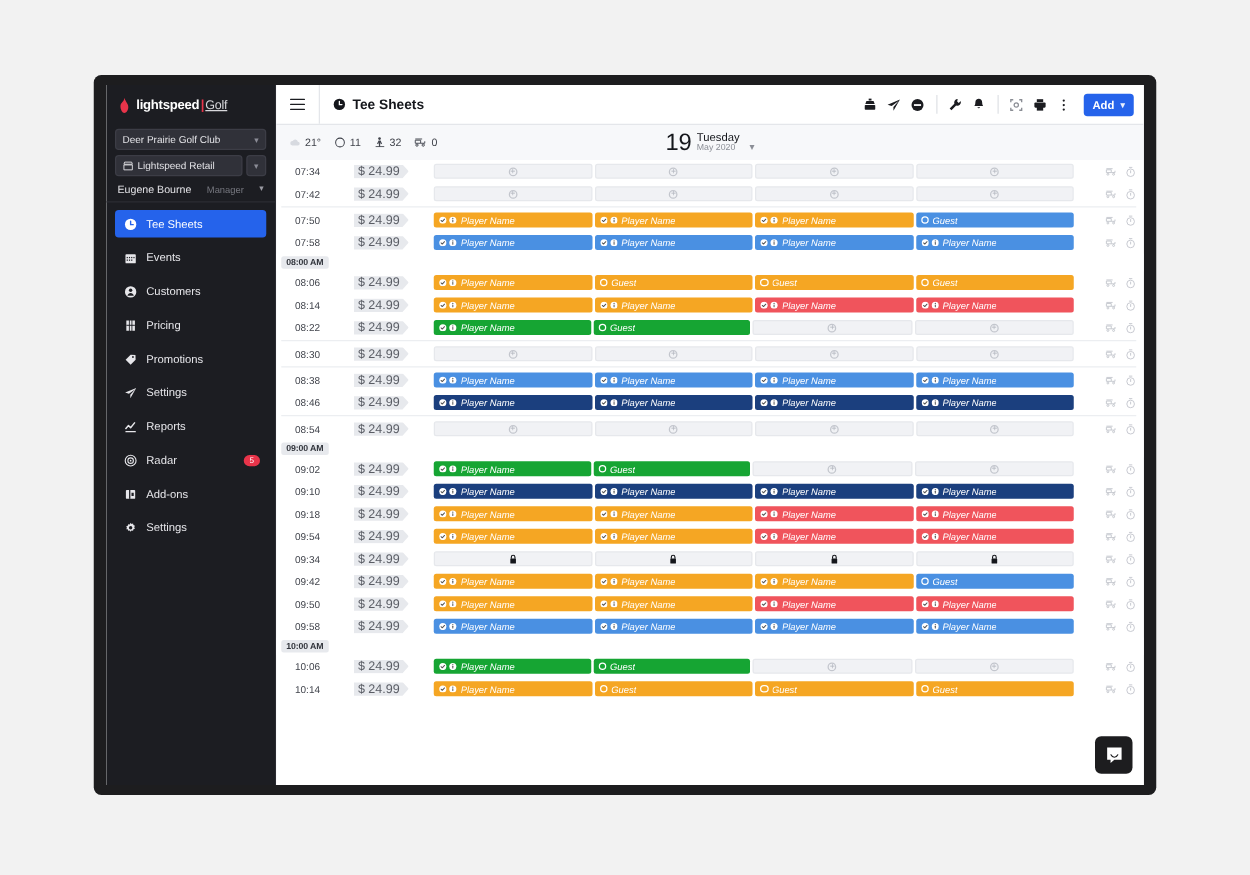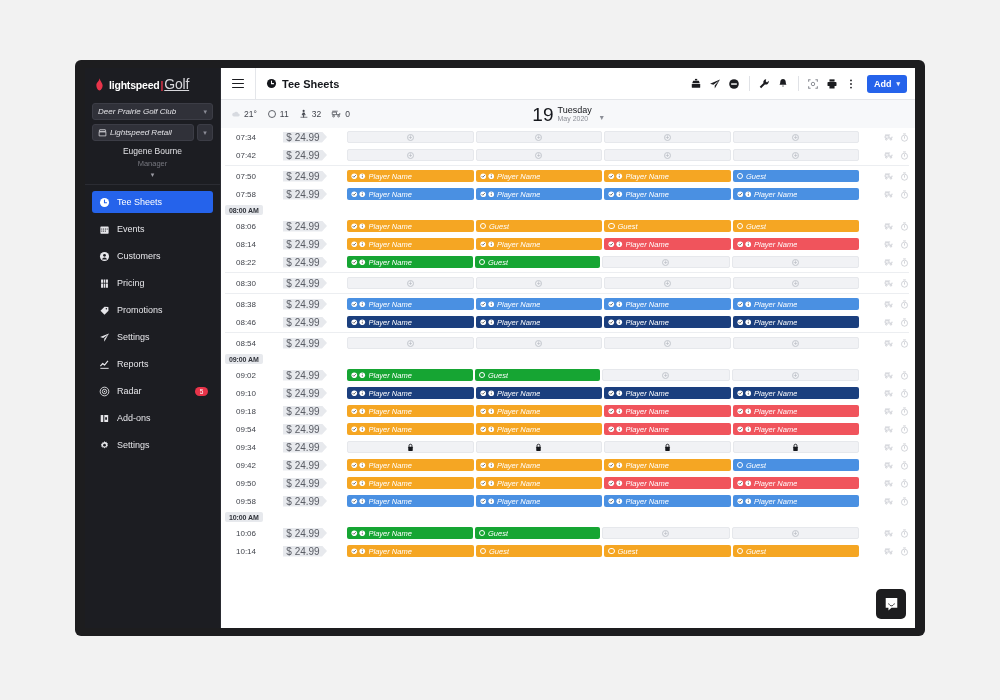--- a/index.html
+++ b/index.html
@@ -37,56 +37,55 @@
   }
   .brand {
     height: 32px;
     display: flex; align-items: center;
     padding: 0 9px;
     gap: 4px;
   }
   .flame { width: 11px; height: 13px; flex: 0 0 auto; }
   .brand-text { font-size: 10.5px; color: #fff; font-weight: bold; letter-spacing: -0.2px; }
   .brand-sep { color: #e8344a; font-weight: bold; margin: 0 1px; }
-  .brand-sub { color: #d8d8dc; font-weight: normal; font-size: 14px; text-decoration: underline; }
+  .brand-sub { color: #d8d8dc; font-weight: normal; font-size: 10px; text-decoration: underline; }
 
   .selectors { padding: 3px 7px 5px 7px; }
   .sel-row { display: flex; gap: 3px; margin-bottom: 4px; }
   .sel {
     background: #303139;
     border: 1px solid #3c3d46;
     border-radius: 3px;
     height: 17px;
     display: flex; align-items: center;
     padding: 0 5px;
     color: #e2e2e6;
     font-size: 8px;
     flex: 1 1 auto;
     justify-content: space-between;
     gap: 3px;
     overflow: hidden;
     white-space: nowrap;
   }
-  .sel .lbl { overflow: hidden; text-overflow: ellipsis; font-style: italic; }
+  .sel .lbl { overflow: hidden; text-overflow: ellipsis; }
   .sel .caret { color: #8b8c96; font-size: 7px; }
   .sel-split {
     background: #303139;
     border: 1px solid #3c3d46;
     border-radius: 3px;
     width: 16px; height: 17px;
     display: flex; align-items: center; justify-content: center;
     color: #8b8c96; font-size: 7px;
     flex: 0 0 16px;
   }
   .sel-icon { flex: 0 0 auto; display: flex; align-items: center; }
   .user-row {
     display: flex; align-items: center; justify-content: space-between;
     padding: 1px 2px 0 2px;
     gap: 3px;
-    flex-direction: column;
   }
   .user-name { color: #e2e2e6; font-size: 8.5px; white-space: nowrap; }
   .user-role { color: #76777f; font-size: 7.5px; }
   .user-caret { color: #9a9ba3; font-size: 7px; }
 
   .nav { padding-top: 6px; border-top: 1px solid #2b2c33; flex: 1 1 auto; }
   .nav-item {
     display: flex; align-items: center;
     height: 22px;
     margin: 0 7px 5px 7px;

